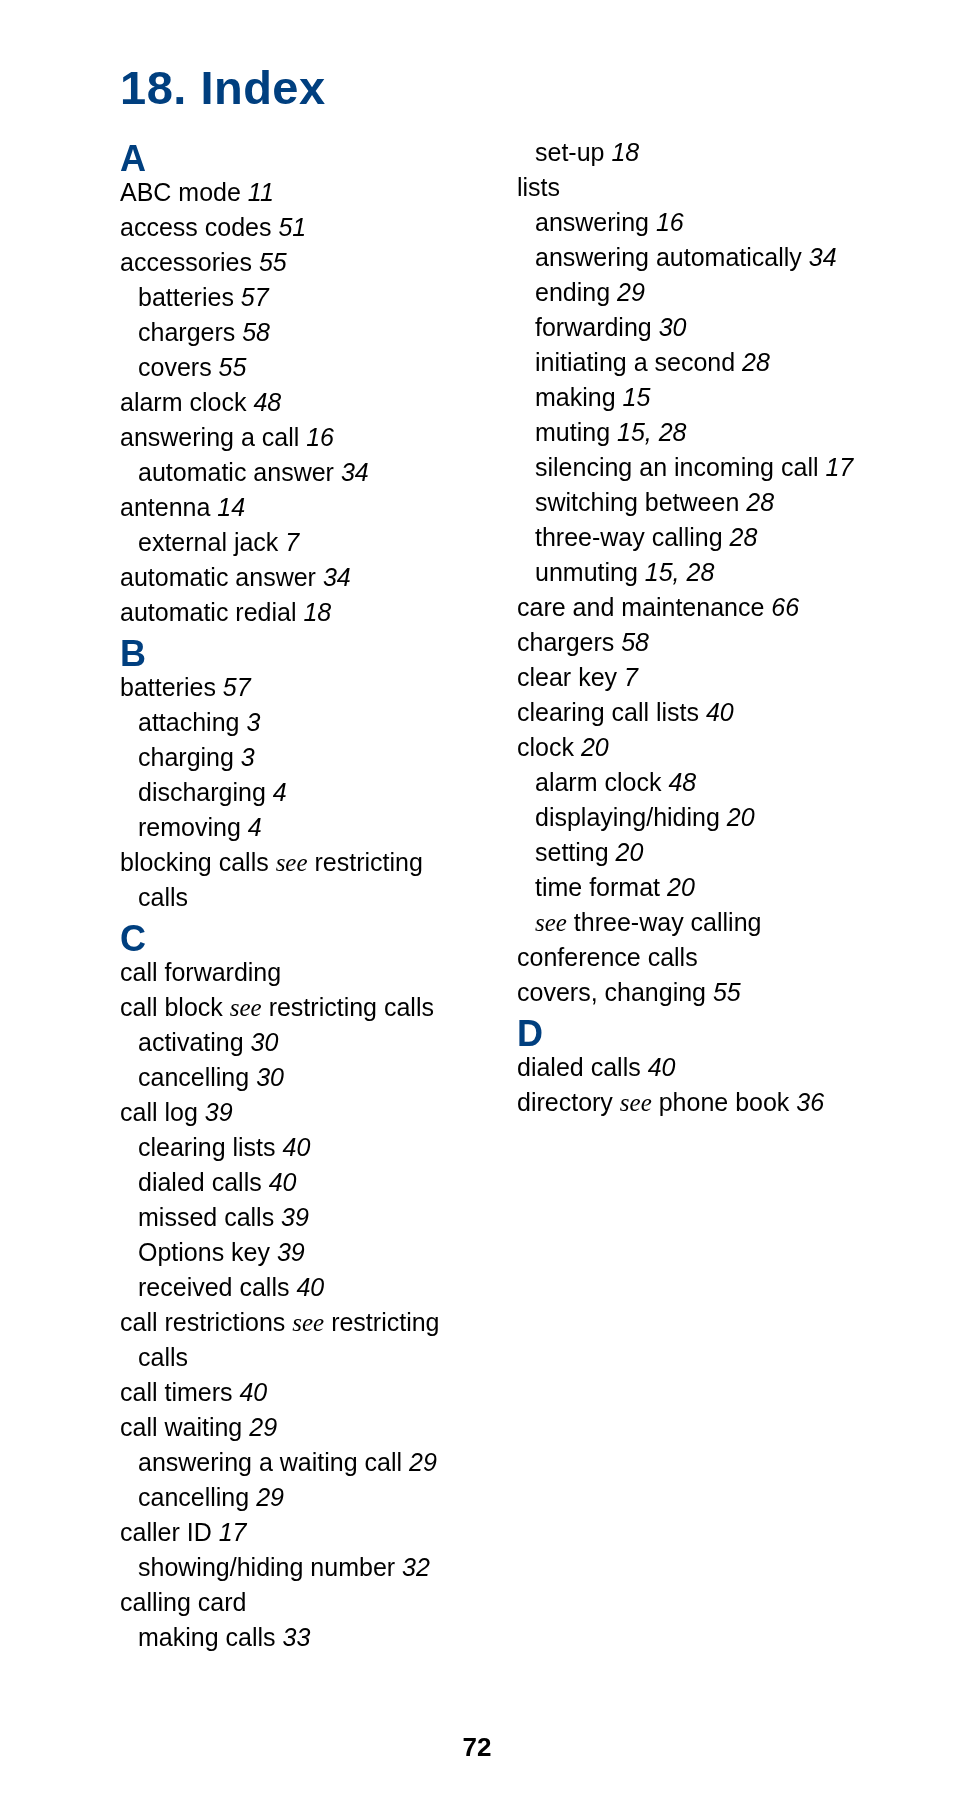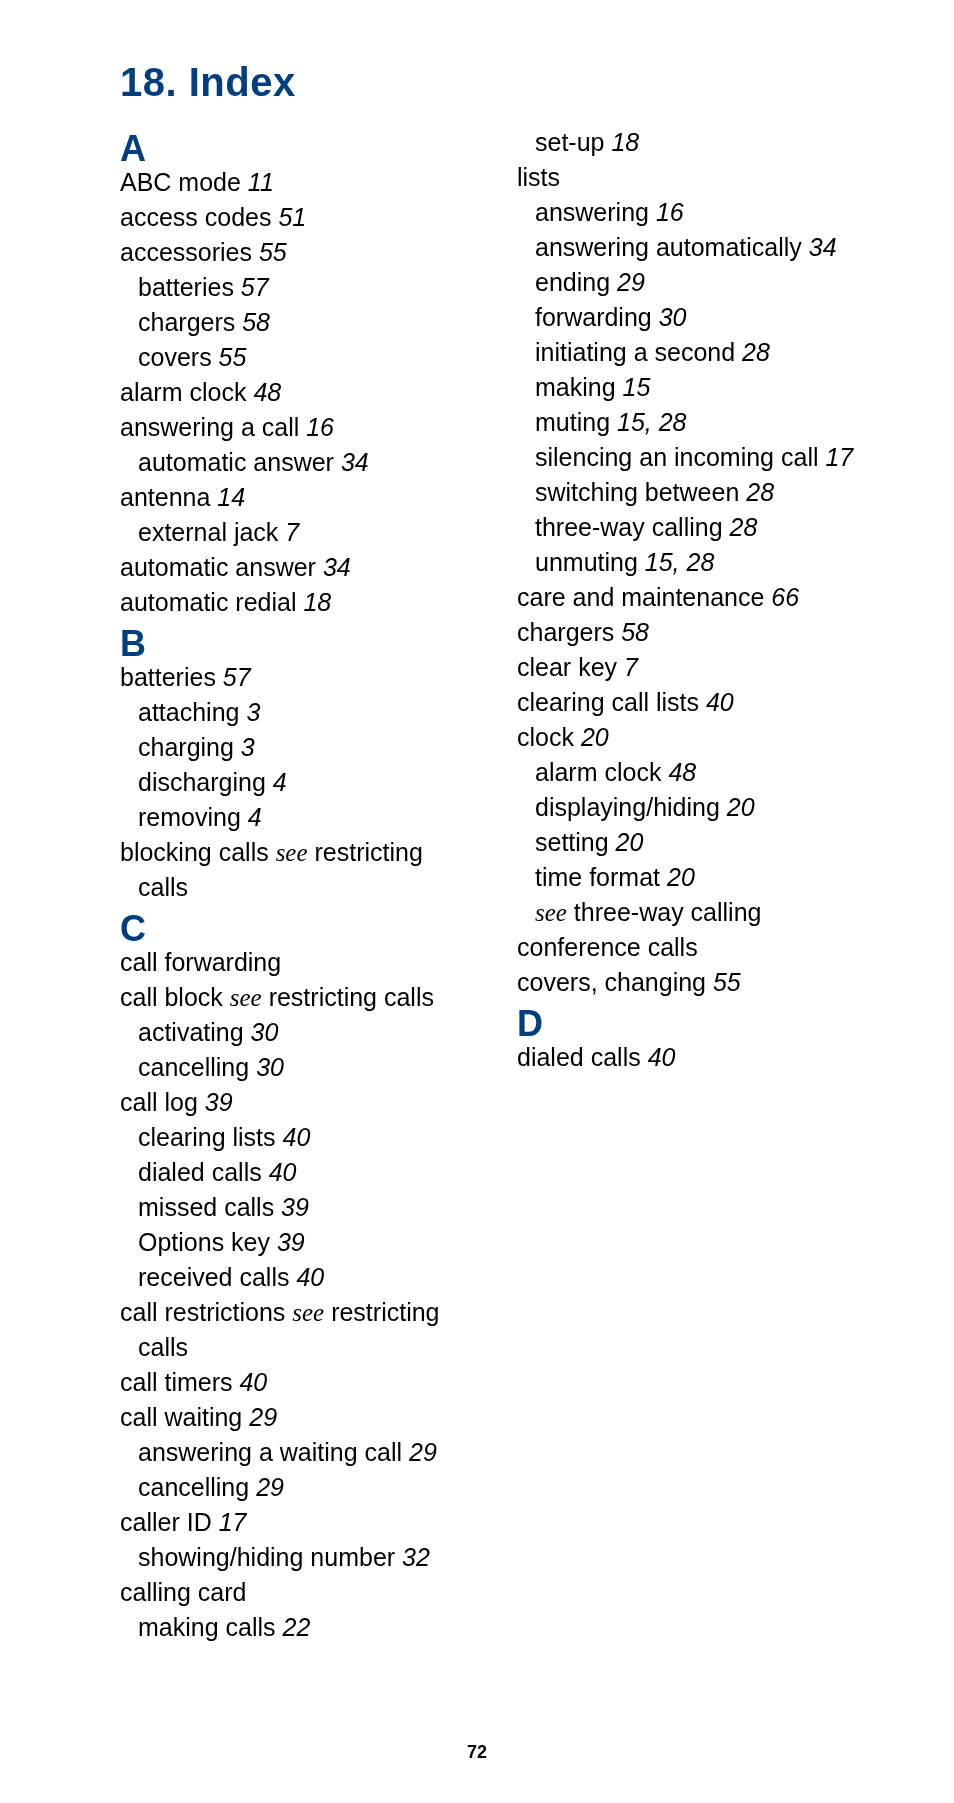--- a/index.html
+++ b/index.html
@@ -8,21 +8,21 @@
     height: 1803px;
     background: #fff;
     font-family: Georgia, 'Times New Roman', serif;
     color: #000;
     position: relative;
   }
   .page {
     padding: 60px 80px 40px 120px;
   }
   .chapter-title {
-    font-size: 40px;
+    font-size: 47px;
     font-weight: bold;
     color: #003f7f;
     margin-bottom: 20px;
     font-family: Arial, Helvetica, sans-serif;
     letter-spacing: 0.5px;
   }
   .columns {
     column-count: 2;
     column-gap: 40px;
     column-fill: auto;
@@ -55,21 +55,21 @@
   .see {
     font-style: italic;
     font-family: Georgia, serif;
   }
   .page-number {
     position: absolute;
     bottom: 40px;
     left: 0;
     right: 0;
     text-align: center;
-    font-size: 18px;
+    font-size: 26px;
     font-weight: bold;
     font-family: Arial, Helvetica, sans-serif;
   }
 </style>
 </head>
 <body>
 
 <div class="page">
   <h1 class="chapter-title">18. Index</h1>
   <div class="columns" id="index-body">
@@ -106,21 +106,21 @@
       <div class="entry sub">Options key <span class="pg">39</span></div>
       <div class="entry sub">received calls <span class="pg">40</span></div>
       <div class="entry">call restrictions <span class="see">see</span> restricting calls</div>
       <div class="entry">call timers <span class="pg">40</span></div>
       <div class="entry">call waiting <span class="pg">29</span></div>
       <div class="entry sub">answering a waiting call <span class="pg">29</span></div>
       <div class="entry sub">cancelling <span class="pg">29</span></div>
       <div class="entry">caller ID <span class="pg">17</span></div>
       <div class="entry sub">showing/hiding number <span class="pg">32</span></div>
       <div class="entry">calling card</div>
-      <div class="entry sub">making calls <span class="pg">22</span></div>
+      <div class="entry sub">making calls <span class="pg">33</span></div>
       <div class="entry sub">set-up <span class="pg">18</span></div>
       <div class="entry">lists</div>
       <div class="entry sub">answering <span class="pg">16</span></div>
       <div class="entry sub">answering automatically <span class="pg">34</span></div>
       <div class="entry sub">ending <span class="pg">29</span></div>
       <div class="entry sub">forwarding <span class="pg">30</span></div>
       <div class="entry sub">initiating a second <span class="pg">28</span></div>
       <div class="entry sub">making <span class="pg">15</span></div>
       <div class="entry sub">muting <span class="pg">15, 28</span></div>
       <div class="entry sub">silencing an incoming call <span class="pg">17</span></div>
@@ -134,15 +134,16 @@
       <div class="entry">clock <span class="pg">20</span></div>
       <div class="entry sub">alarm clock <span class="pg">48</span></div>
       <div class="entry sub">displaying/hiding <span class="pg">20</span></div>
       <div class="entry sub">setting <span class="pg">20</span></div>
       <div class="entry sub">time format <span class="pg">20</span></div>
       <div class="entry sub"><span class="see">see</span> three-way calling</div>
       <div class="entry">conference calls</div>
       <div class="entry">covers, changing <span class="pg">55</span></div>
       <div class="letter-heading">D</div>
       <div class="entry">dialed calls <span class="pg">40</span></div>
+      <div class="entry">directory <span class="see">see</span> phone book <span class="pg">36</span></div>
     </div>
 </div>
 <div class="page-number">72</div>
 
 </body></html>

